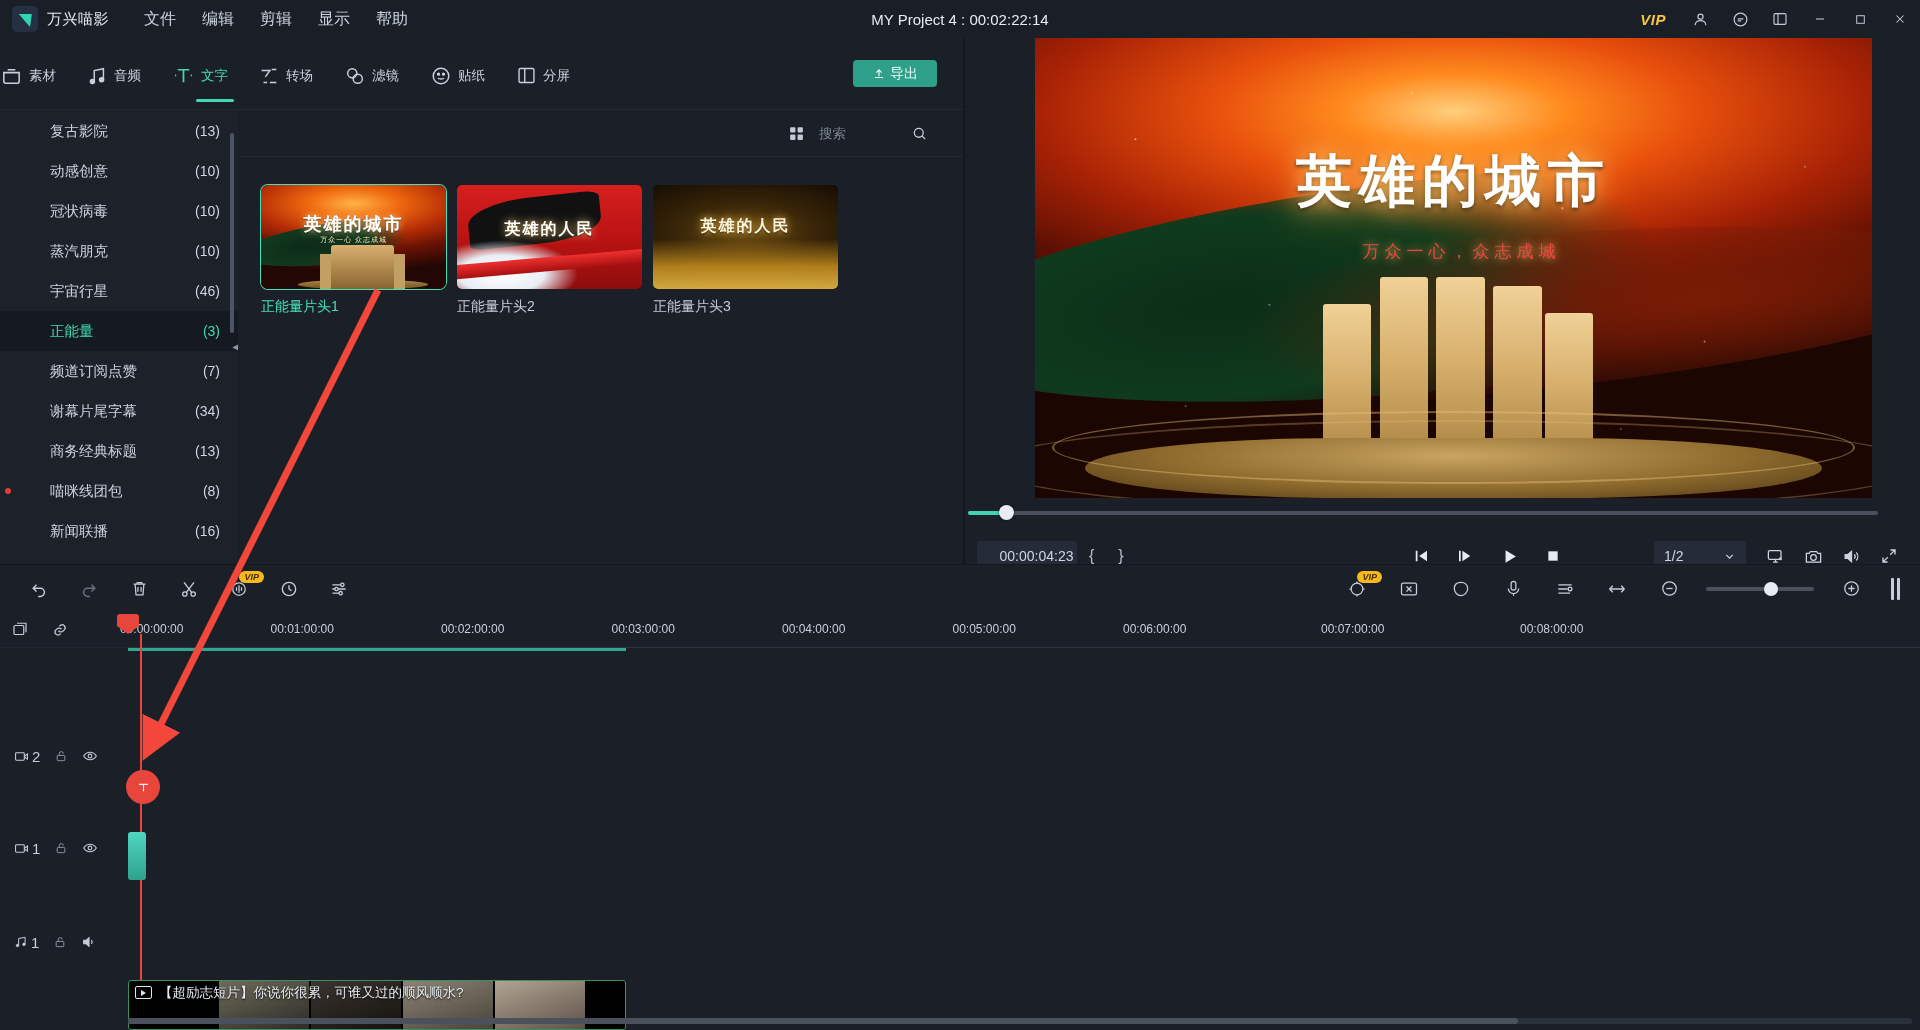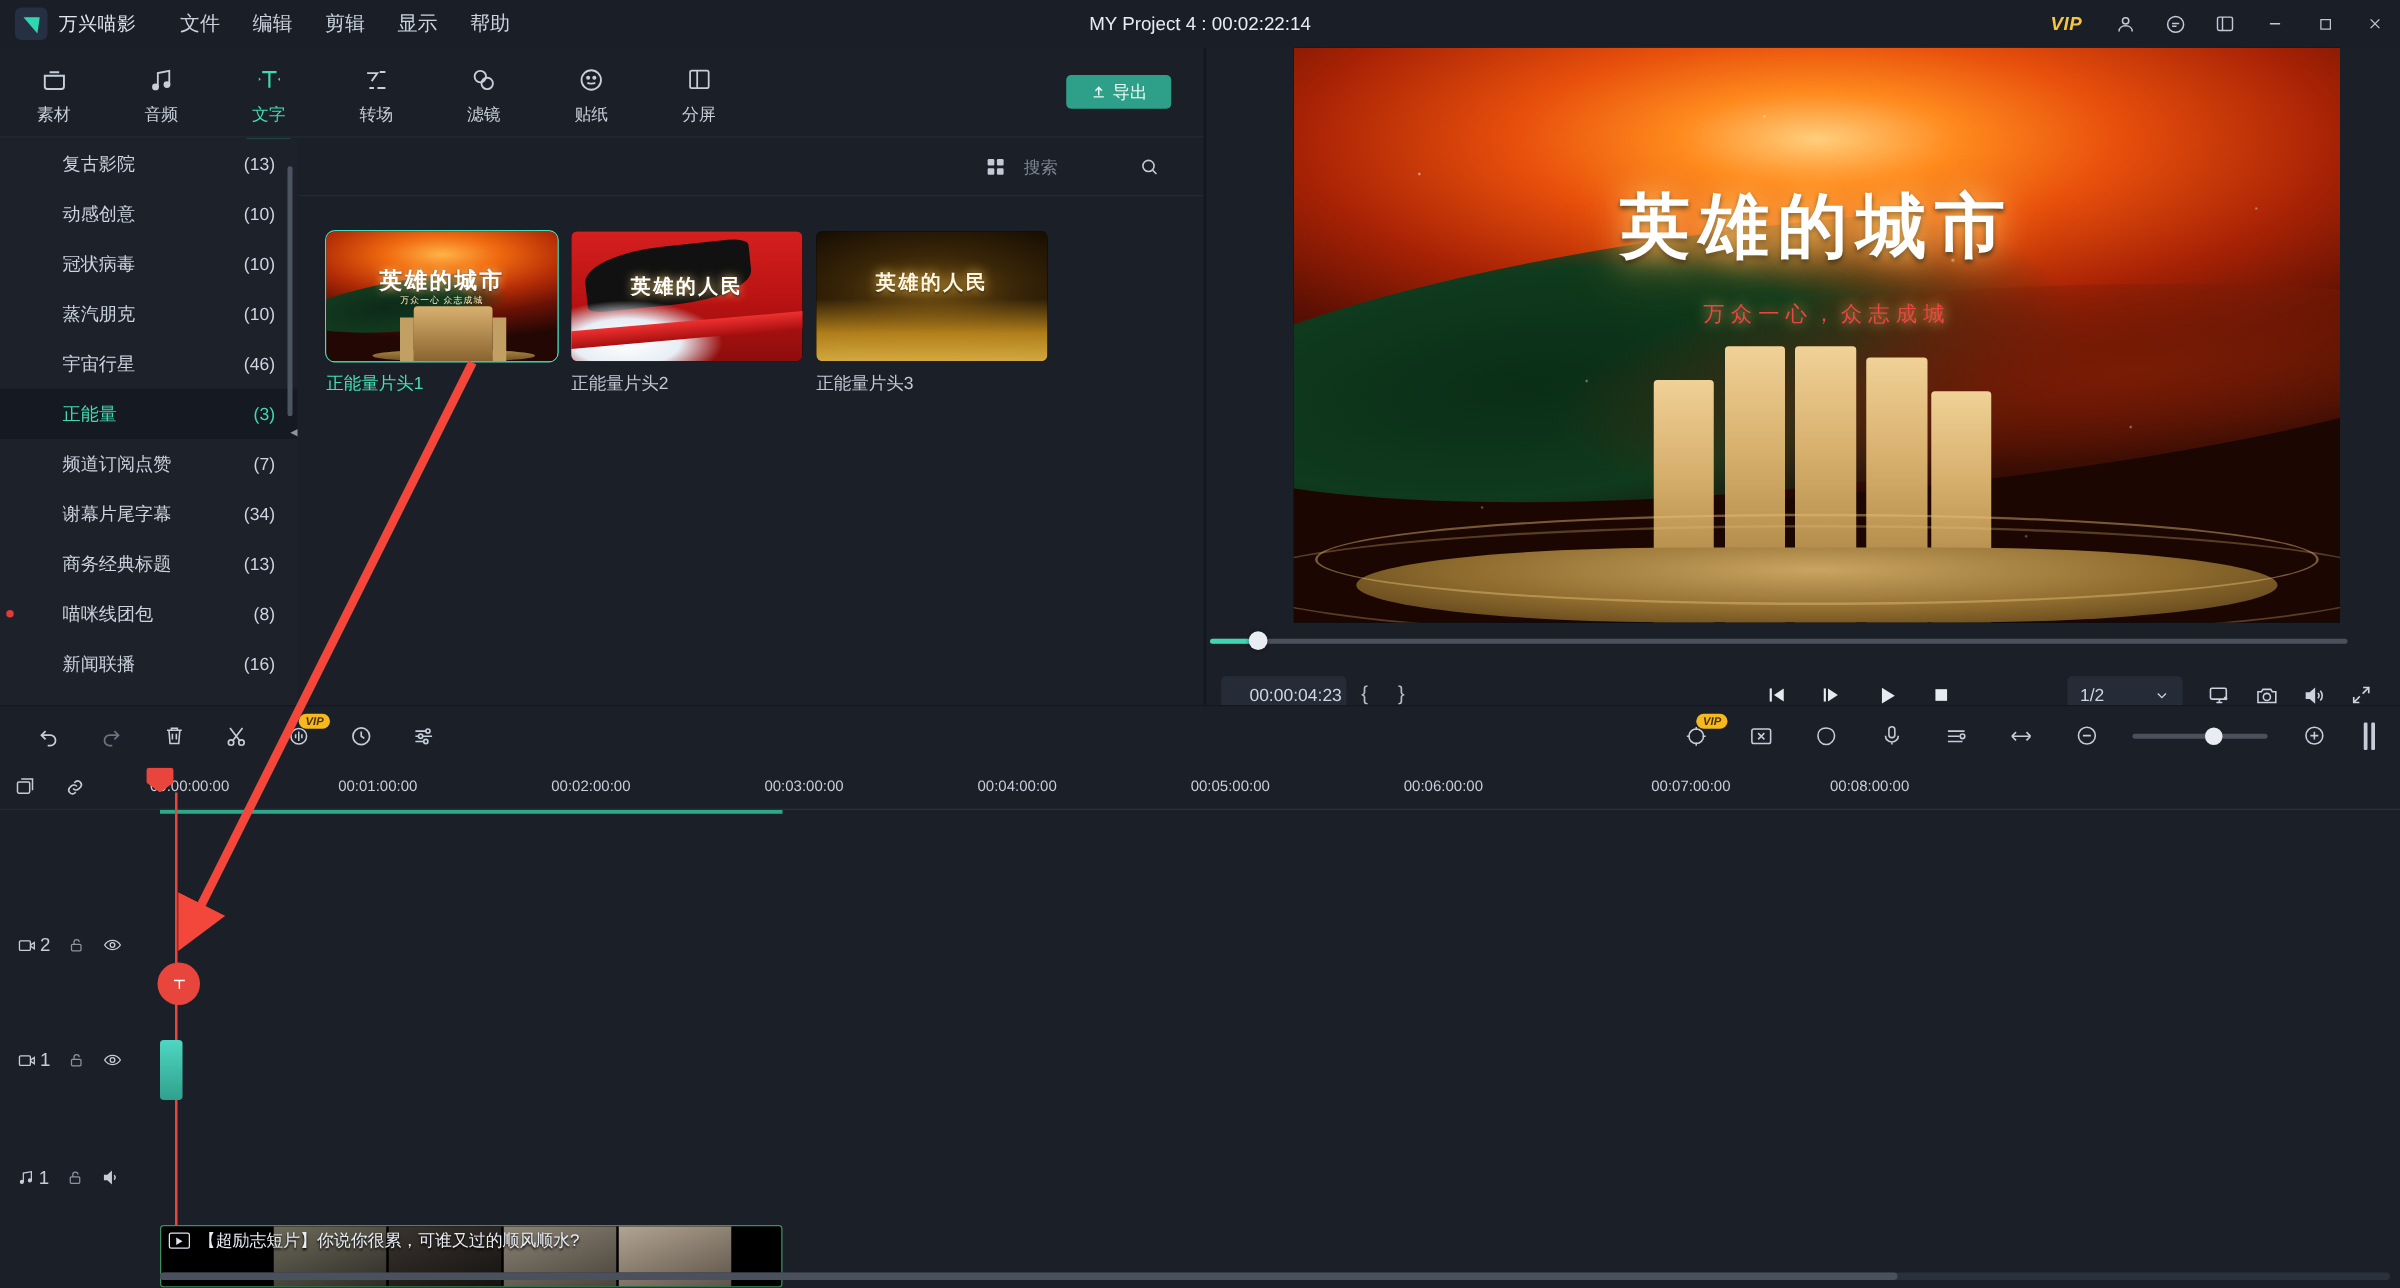--- a/index.html
+++ b/index.html
@@ -40,21 +40,21 @@
     color: #c3cad6; font-size: 15px;
   }
 
   
   .tabbar {
     position: absolute; left: 0; top: 38px; width: 965px; height: 72px;
     background: #1b2028; display: flex; align-items: center;
     border-bottom: 1px solid #232a34;
   }
   .tab {
-    width: 86px; display: flex; flex-direction: column; align-items: center;
+    width: 86px; display: flex; flex-direction: row; align-items: center;
     gap: 6px; position: relative; padding-top: 4px;
   }
   .tab .ticon { height: 26px; display: flex; align-items: center; justify-content: center; color: #c8cfdb; }
   .tab .tlabel { font-size: 13.5px; color: #c8cfdb; }
   .tab.active .ticon, .tab.active .tlabel { color: #42d9b2; }
   .tab.active::after {
     content: ""; position: absolute; bottom: -13px; left: 50%; transform: translateX(-50%);
     width: 38px; height: 3px; background: #42d9b2; border-radius: 2px;
   }
   
@@ -785,21 +785,21 @@
       <div class="ruler" id="ruler">
         <div class="ruler-line"></div>
       <div class="tick" style="left: -8px;">00:00:00:00</div>
           <div class="tick" style="left: 142.5px;">00:01:00:00</div>
           <div class="tick" style="left: 313px;">00:02:00:00</div>
           <div class="tick" style="left: 483.5px;">00:03:00:00</div>
           <div class="tick" style="left: 654px;">00:04:00:00</div>
           <div class="tick" style="left: 824.5px;">00:05:00:00</div>
           <div class="tick" style="left: 995px;">00:06:00:00</div>
           <div class="tick" style="left: 1193px;">00:07:00:00</div>
-          <div class="tick" style="left: 1336px;">00:08:00:00</div>
+          <div class="tick" style="left: 1392px;">00:08:00:00</div>
         </div>
     </div>
 
     <div class="green-bar"></div>
     <div class="playhead-marker"></div>
     <div class="playhead-line"></div>
 
     <div class="track" style="top:112px; height:64px;">
       <div class="track-head">
         <div class="th-ico">

